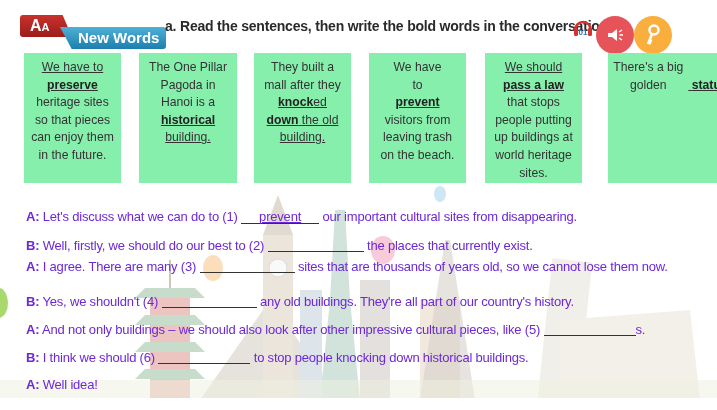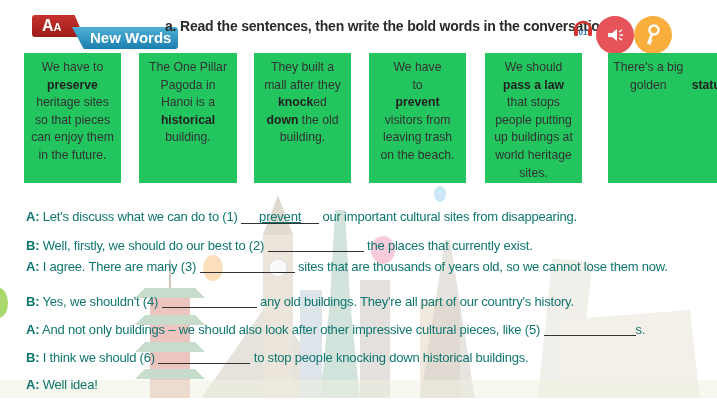--- a/index.html
+++ b/index.html
@@ -1,21 +1,21 @@
 <!DOCTYPE html>
 <html><head>
   <meta charset="utf-8">
   <style>
     * { box-sizing: border-box; margin: 0; padding: 0; }
     html, body { width: 717px; height: 410px; overflow: hidden; background: #ffffff; }
     body { position: relative; font-family: "Liberation Sans", sans-serif; color: #2b2b2b; }
 
     
     .header { position: absolute; left: 0; top: 0; width: 717px; height: 50px; }
-    .badge { position: absolute; left: 32px; top: 15px; height: 36px; display: flex; }
+    .badge { position: absolute; left: 20px; top: 15px; height: 36px; display: flex; }
     .badge-aa {
       width: 52px; height: 22px; background: linear-gradient(#c8322e, #9c1d1a);
       clip-path: polygon(0 0, 82% 0, 100% 100%, 0 100%);
       color: #fff; font-weight: bold; font-size: 16px; line-height: 22px; padding-left: 10px;
       border-radius: 3px 0 0 3px;
     }
     .badge-aa small { font-size: 11px; }
     .badge-nw {
       margin-left: -12px; width: 106px; height: 22px;
       background: linear-gradient(#4fb0d6, #1c7fae);
@@ -26,31 +26,31 @@
     }
     .instruction { position: absolute; left: 165px; top: 18px; font-size: 14px; font-weight: bold; color: #2a2a2a; letter-spacing: -0.2px; }
     .headphones { position: absolute; left: 572px; top: 16px; width: 22px; height: 22px; }
     .btn-circle { position: absolute; top: 16px; width: 38px; height: 38px; border-radius: 50%; display: flex; align-items: center; justify-content: center; }
     .btn-audio { left: 596px; background: #e65459; }
     .btn-key { left: 634px; background: #f9ae3e; }
 
     
     .cards { position: absolute; left: 24px; top: 53px; width: 673px; height: 130px; }
     .card {
-      position: absolute; top: 0; height: 130px; background: #22c55e;
-      text-align: center; font-size: 12.2px; line-height: 17.6px; color: #333; padding-top: 6px;
+      position: absolute; top: 0; height: 130px; background: #86efac;
+      text-align: center; font-size: 12.2px; line-height: 17.6px; color: #333; padding-top: 6px; text-decoration: underline;
     }
     .card b { color: #222; margin-top: 33px; }
 
     
     .illus { position: absolute; left: 0; top: 180px; width: 717px; height: 230px; pointer-events: none; }
 
     
     .conv { position: absolute; left: 26px; top: 209px; width: 680px; }
-    .line { position: absolute; left: 0; font-size: 13px; white-space: nowrap; color: #0f766e; letter-spacing: -0.2px; }
+    .line { position: absolute; left: 0; font-size: 13px; white-space: nowrap; color: #6d28d9; letter-spacing: -0.2px; }
     .line b { font-weight: bold; }
     .blank { display: inline-block; border-bottom: 1px solid #333; height: 13px; vertical-align: baseline; text-align: center; position: relative; top: 2px; }
     .blank span { position: relative; top: -2px; text-decoration: underline; }
 
     .green-dot { position: absolute; left: -10px; top: 288px; width: 18px; height: 30px; border-radius: 50%; background: #a9d86c; }
     .bottom-fade { position: absolute; left: 0; top: 398px; width: 717px; height: 12px; background: #fff; }
   </style>
 </head>
 <body>
 

